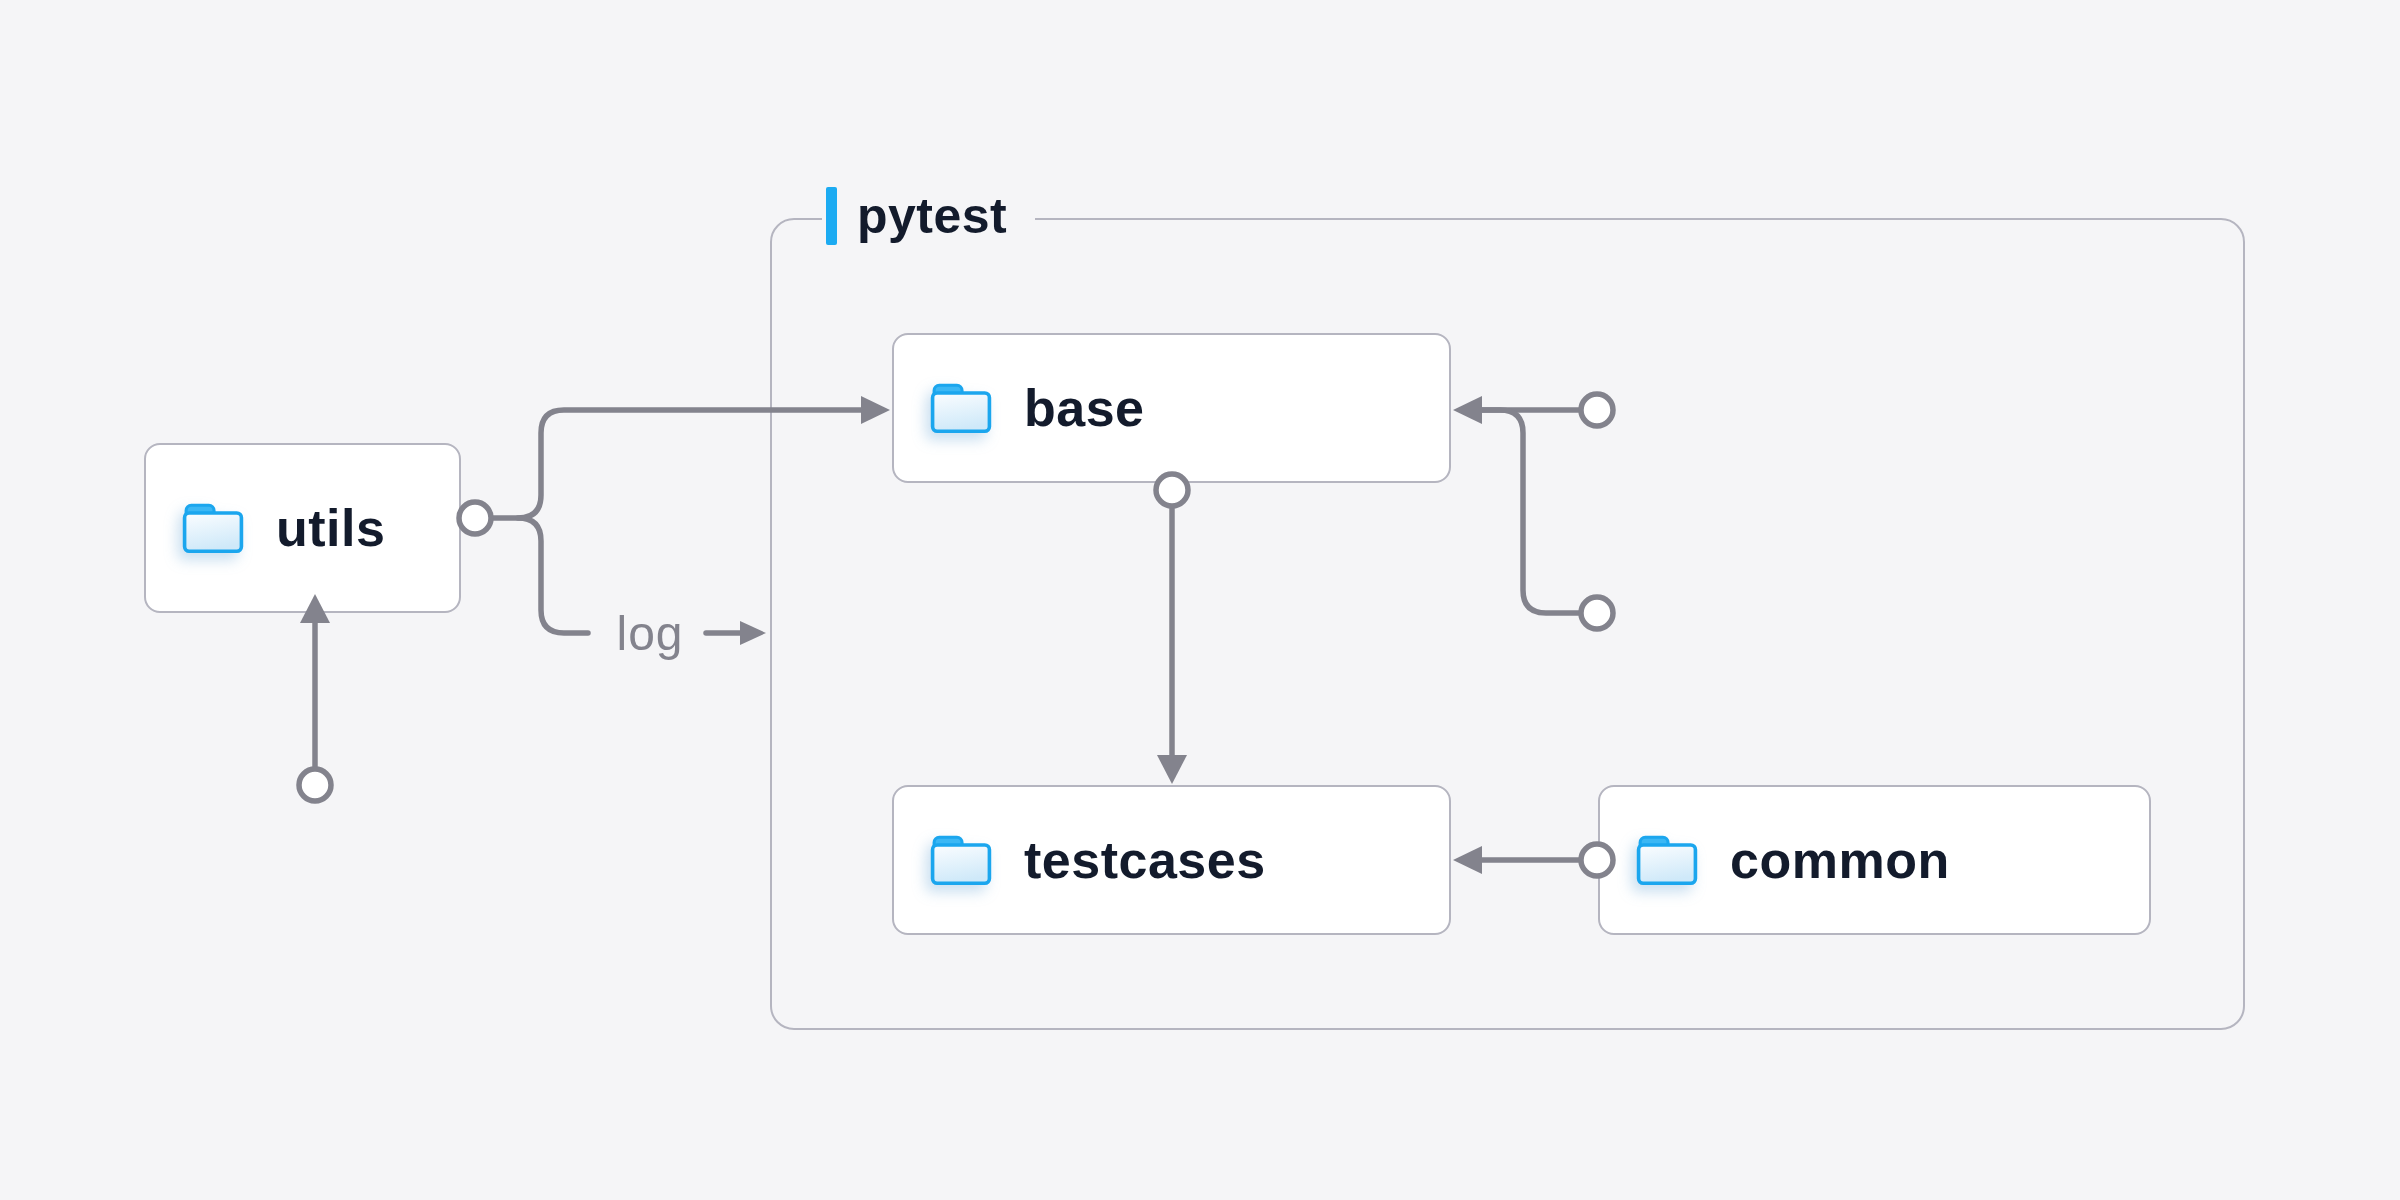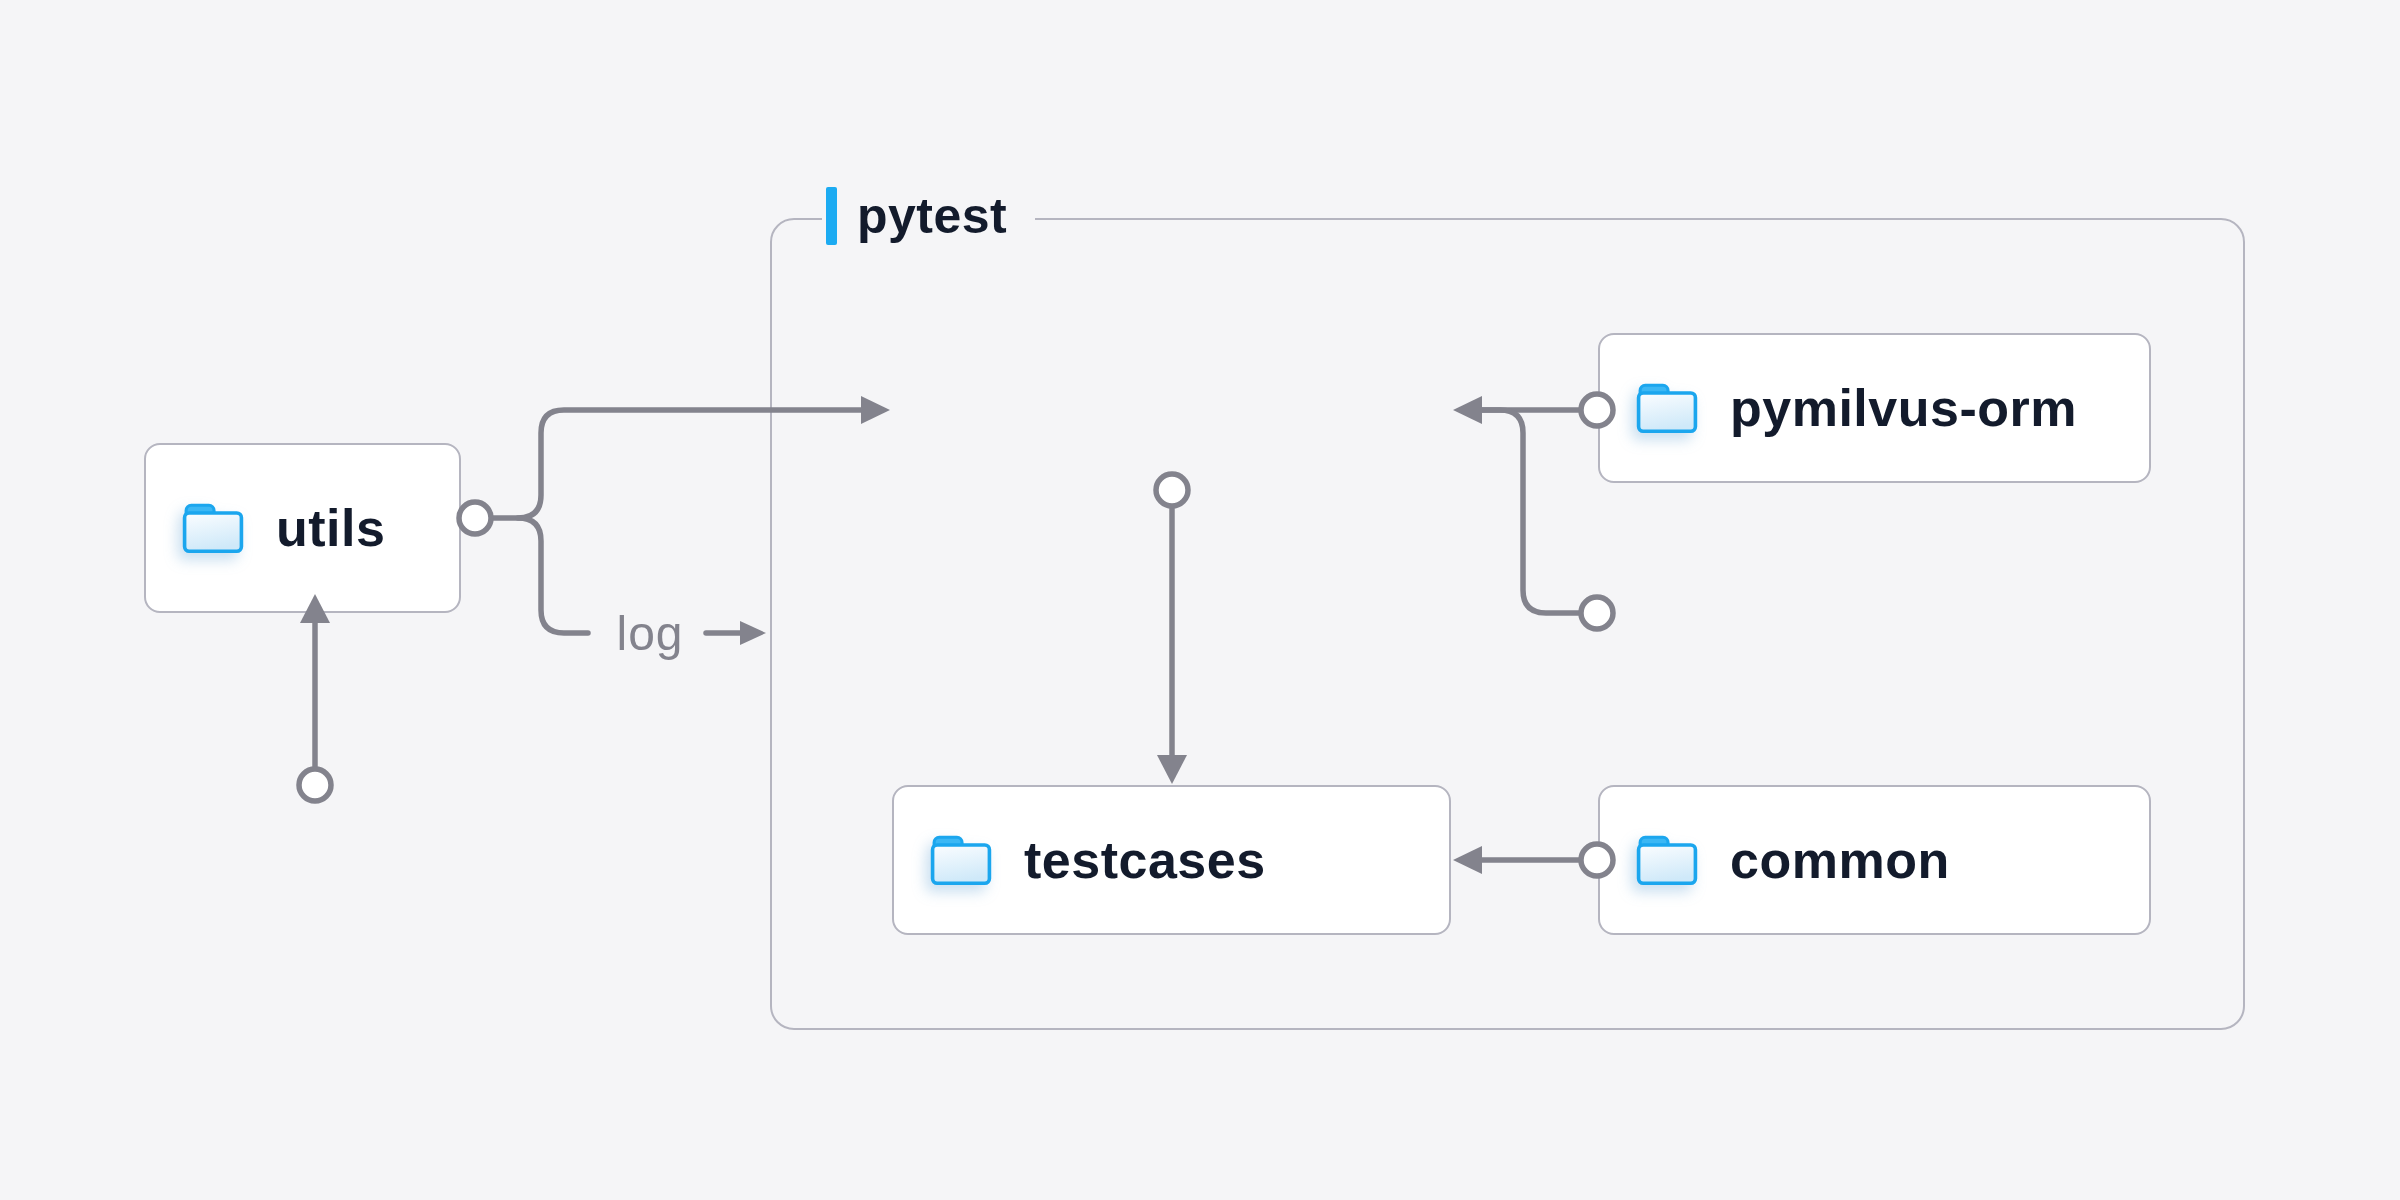--- a/index.html
+++ b/index.html
@@ -119,34 +119,34 @@
   <div class="pytest-container"></div>
 
   <div class="node" style="left:144px; top:443px; width:317px; height:170px">
     <svg class="folder" viewBox="0 0 60 50">
         <use href="#folder-shape"></use>
       </svg>
     <span class="node-label">utils</span>
   </div>
 
 
+  <div class="node" style="left:892px; top:333px; width:559px; height:150px">
+    <svg class="folder" viewBox="0 0 60 50">
+        <use href="#folder-shape"></use>
+      </svg>
+    <span class="node-label">base</span>
+  </div>
 
   <div class="node" style="left:892px; top:785px; width:559px; height:150px">
     <svg class="folder" viewBox="0 0 60 50">
         <use href="#folder-shape"></use>
       </svg>
     <span class="node-label">testcases</span>
   </div>
 
-  <div class="node" style="left:1598px; top:333px; width:553px; height:150px">
-    <svg class="folder" viewBox="0 0 60 50">
-        <use href="#folder-shape"></use>
-      </svg>
-    <span class="node-label">pymilvus-orm</span>
-  </div>
 
 
   <div class="node" style="left:1598px; top:785px; width:553px; height:150px">
     <svg class="folder" viewBox="0 0 60 50">
         <use href="#folder-shape"></use>
       </svg>
     <span class="node-label">common</span>
   </div>
 
   <svg class="edges-layer" width="2400" height="1200" viewBox="0 0 2400 1200">

